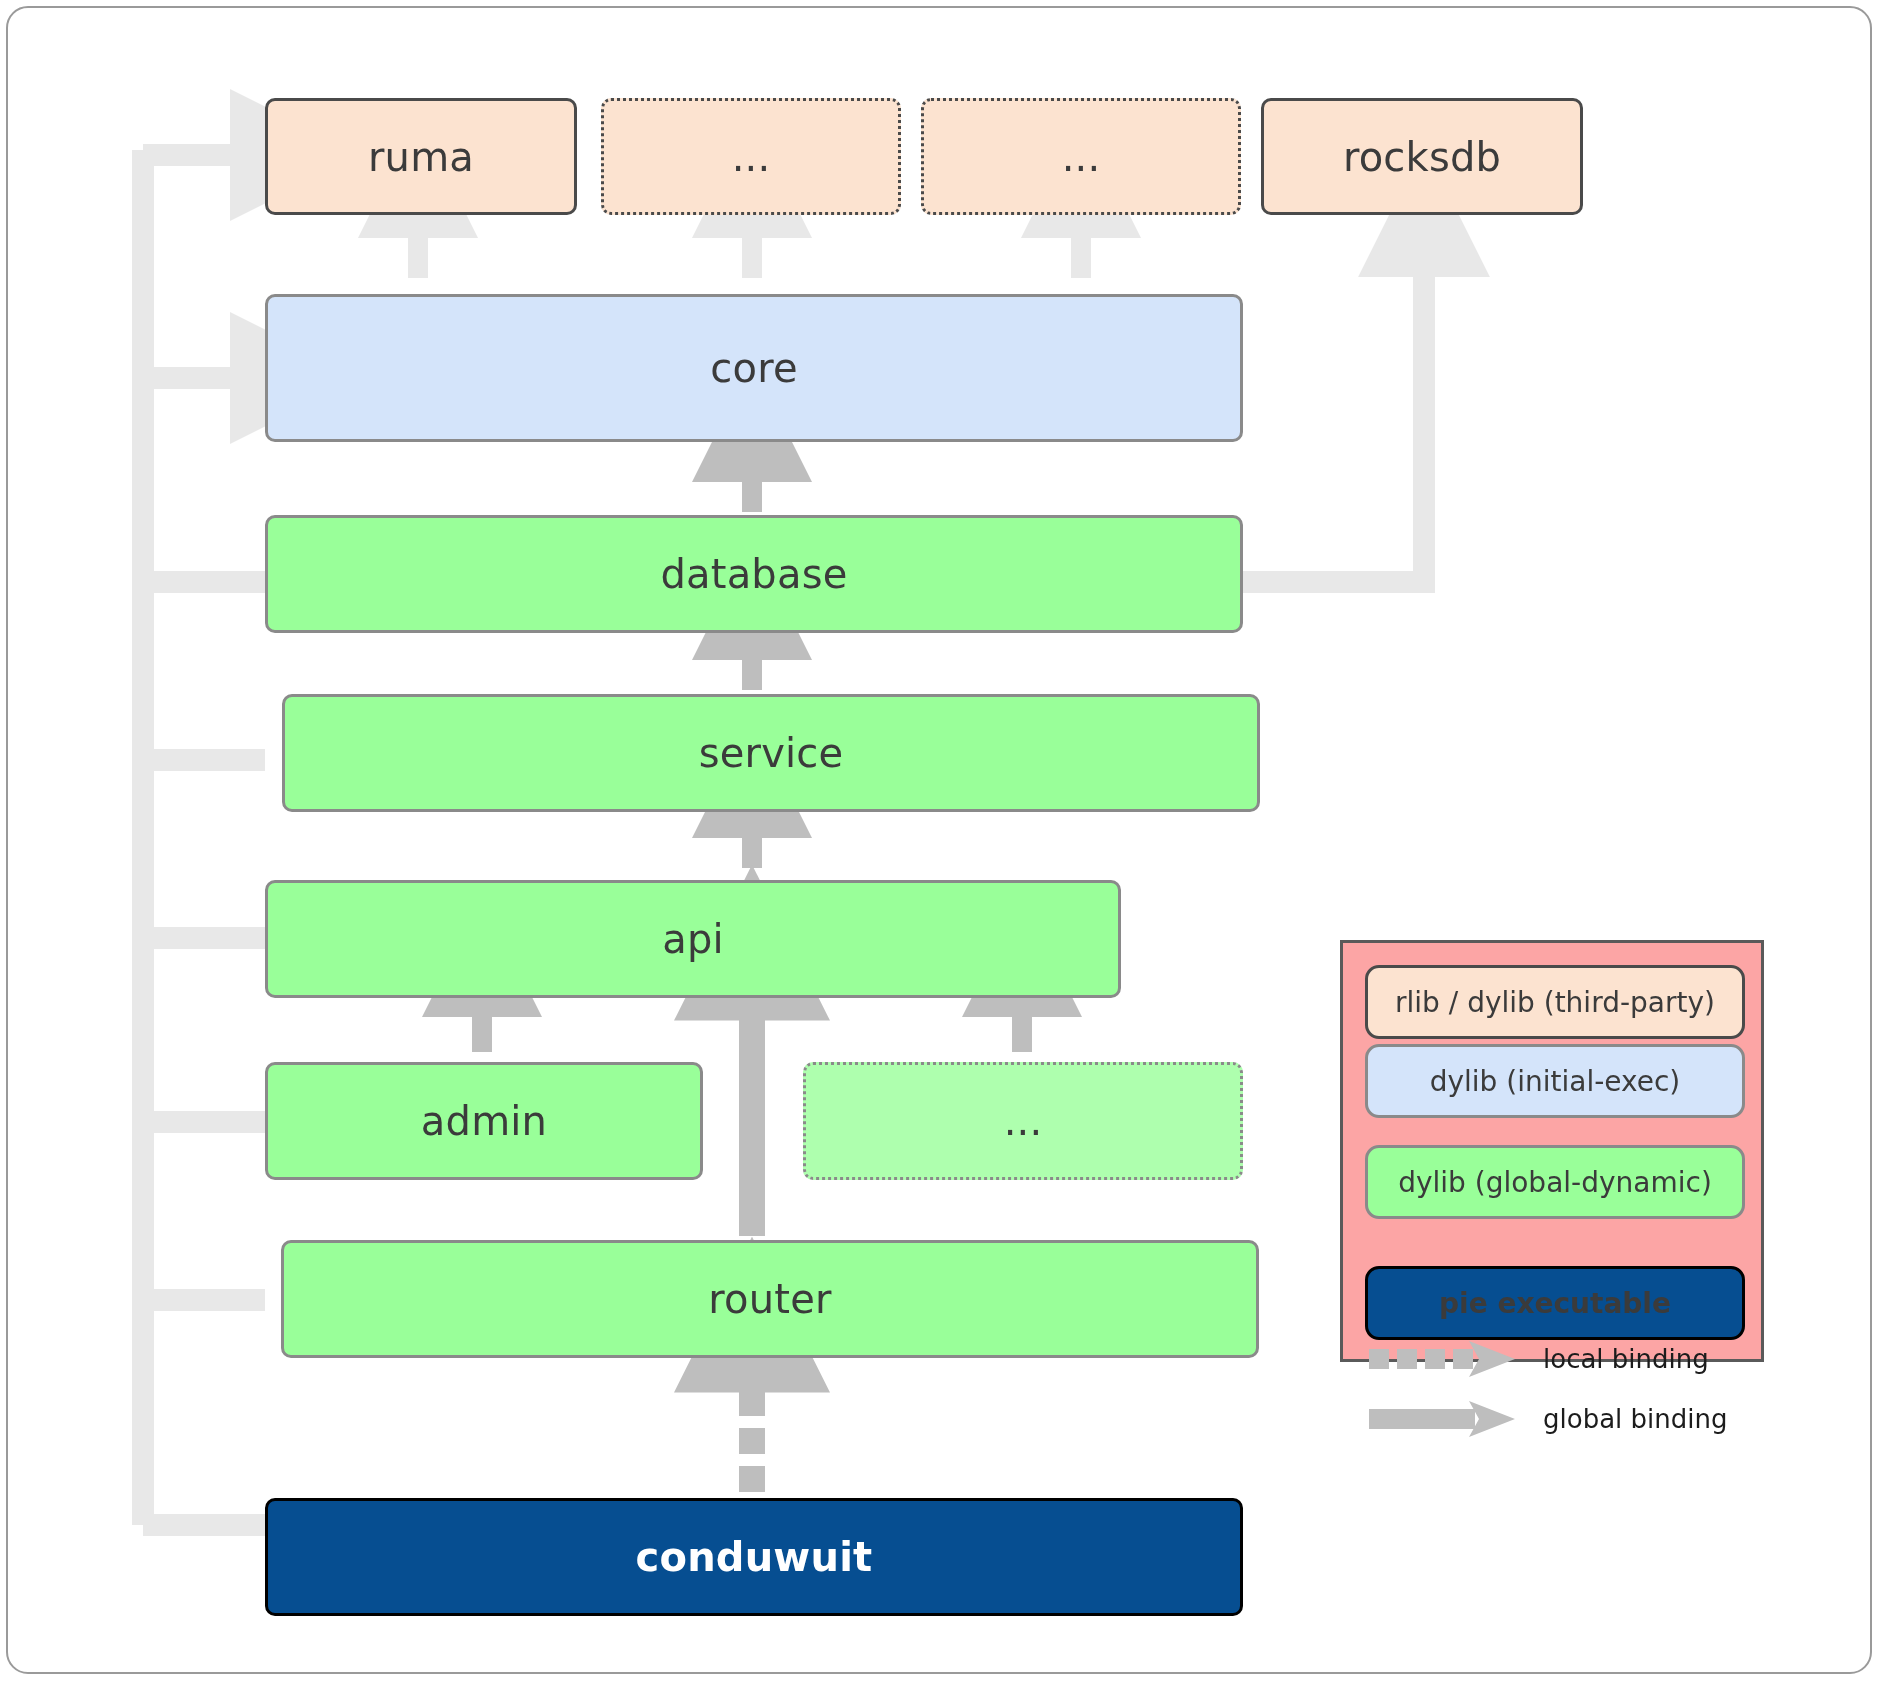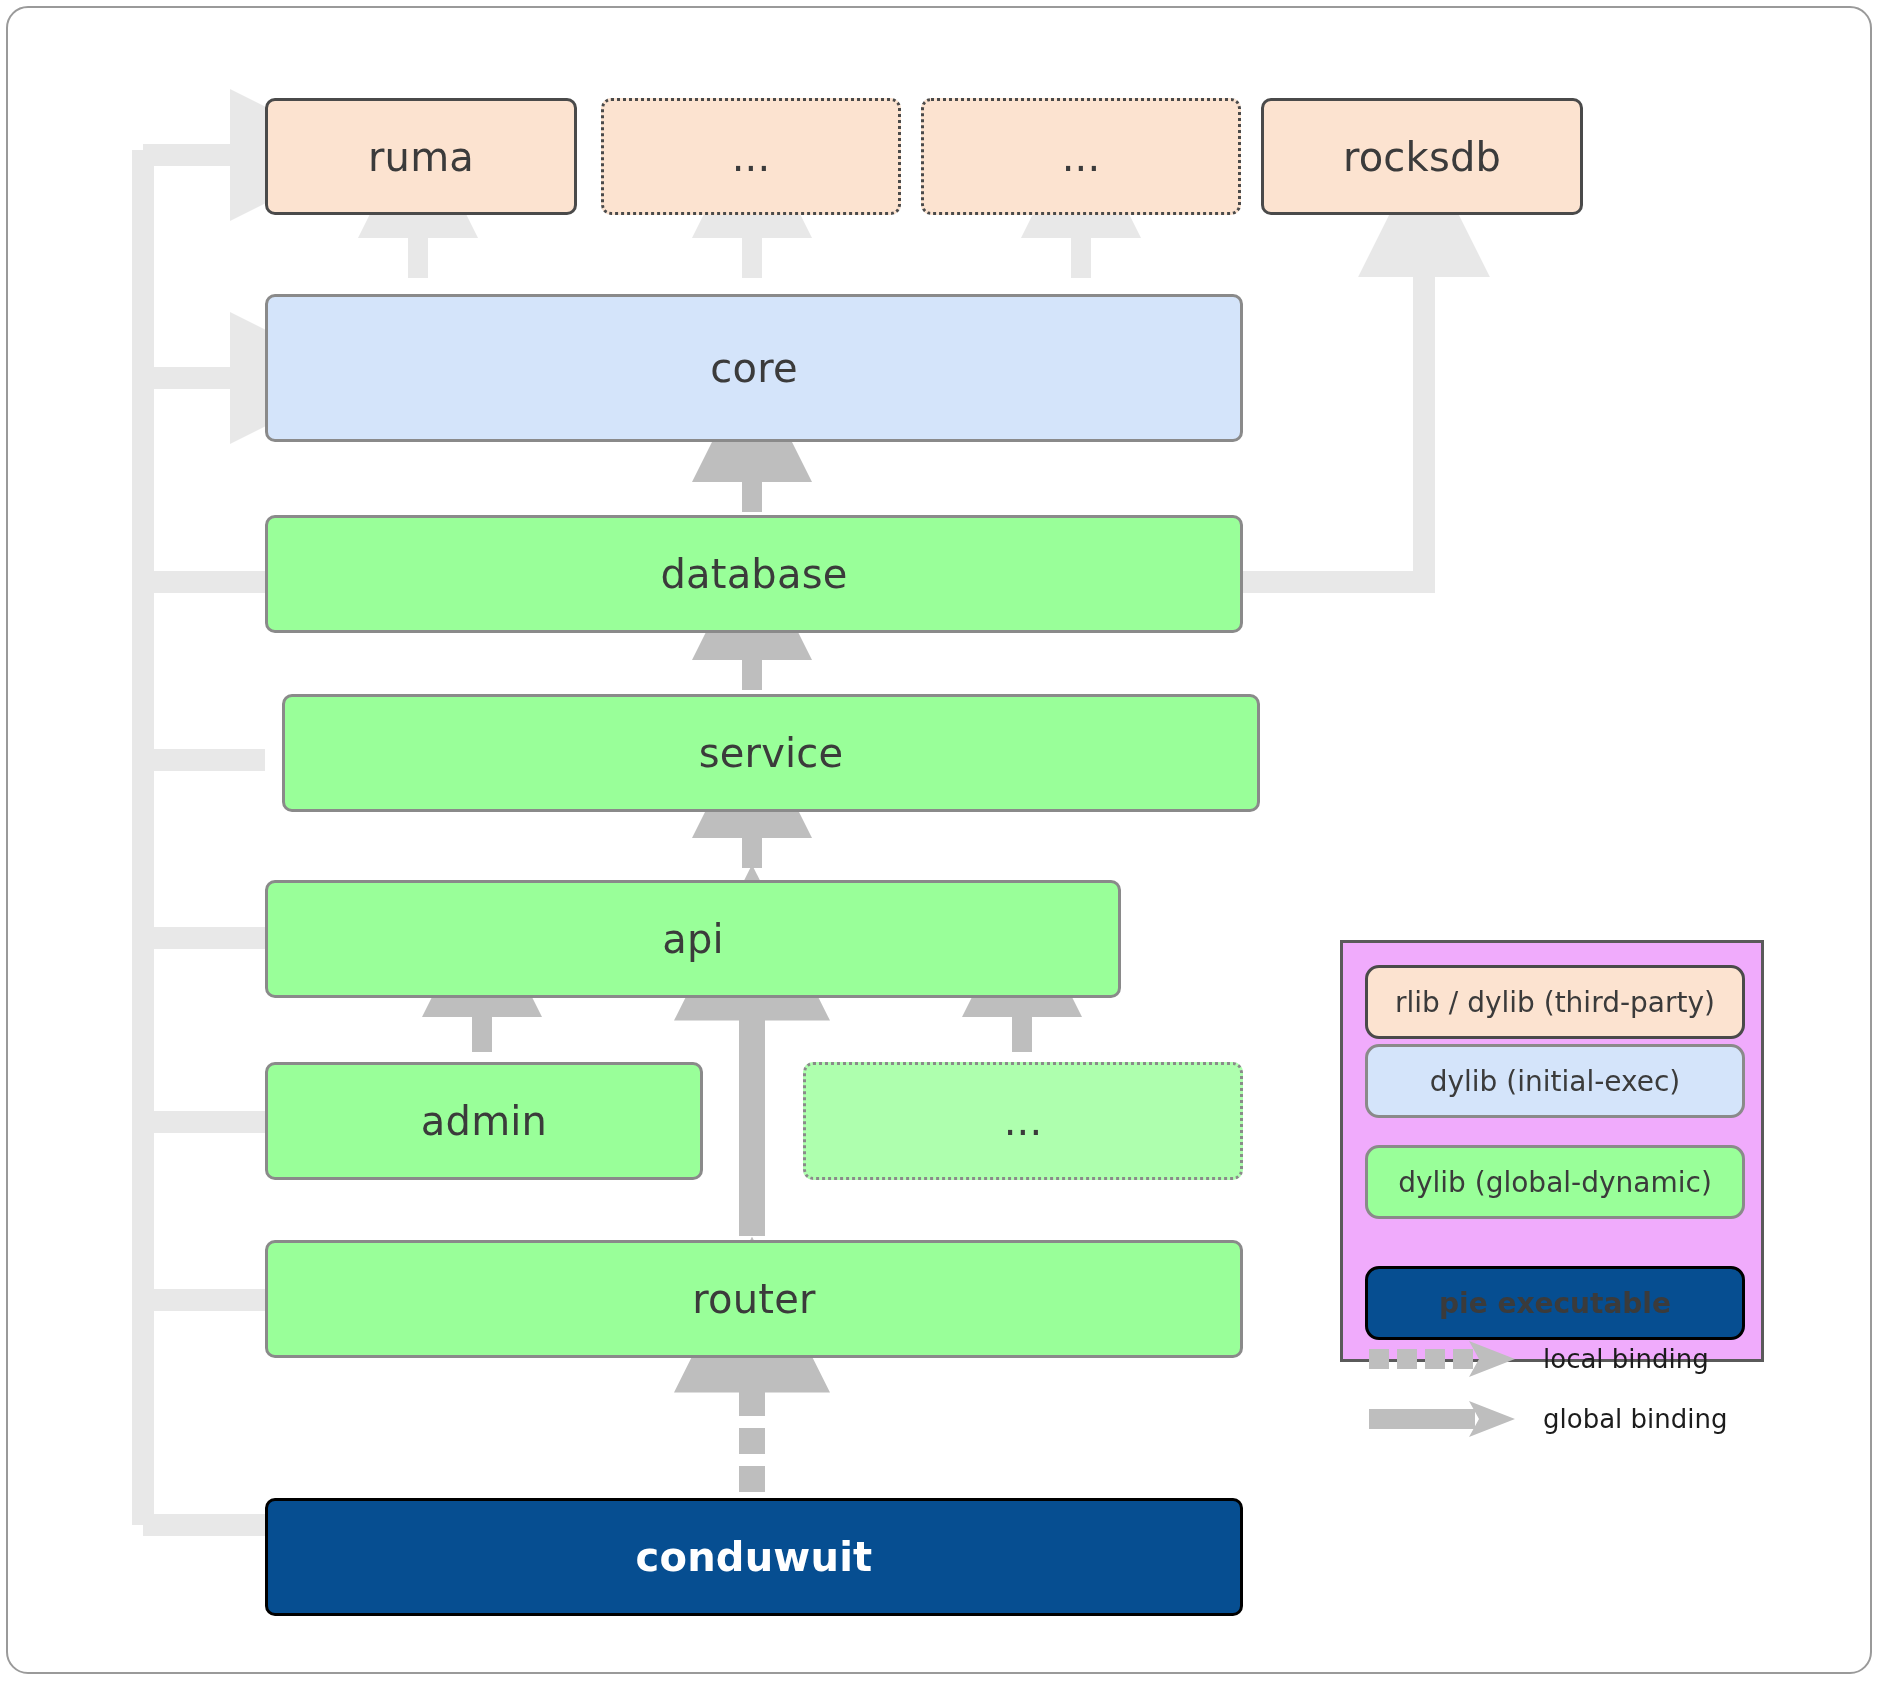--- a/index.html
+++ b/index.html
@@ -38,21 +38,21 @@
   .n-gd-dotted{background:#AEFFAE;border:3px dotted #8a8a8a;}
 
   
   .n-pie{background:#064E91;border:3px solid #000000;color:#ffffff;font-weight:bold;margin-top:31px;}
 
   .ellipsis{font-size:40px;line-height:0.6;}
 
   
   .legend{
     position:absolute;left:1340px;top:940px;width:424px;height:422px;
-    background:#f0abfc;border:3px solid #5a5a5a;box-sizing:border-box;z-index:6;
+    background:#fca5a5;border:3px solid #5a5a5a;box-sizing:border-box;z-index:6;
   }
   .lg-chip{
     position:absolute;left:22px;width:380px;height:74px;
     display:flex;align-items:center;justify-content:center;
     border-radius:14px;font-size:28px;color:#3b3b3b;box-sizing:border-box;
   }
   .lg-row{
     position:absolute;left:22px;width:380px;height:60px;
     display:flex;align-items:center;
   }
@@ -166,21 +166,21 @@
   </div>
 
   <div class="node n-gd" style="left:265px;top:1062px;width:438px;height:118px;">
     <span>admin</span>
   </div>
 
   <div class="node n-gd-dotted" style="left:803px;top:1062px;width:440px;height:118px;">
     <span class="ellipsis">...</span>
   </div>
 
-  <div class="node n-gd" style="left:265px;top:1240px;width:978px;height:118px;">
+  <div class="node n-gd" style="left:281px;top:1240px;width:978px;height:118px;">
     <span>router</span>
   </div>
 
   <div class="node n-pie" style="left:265px;top:1467px;width:978px;height:118px;">
     <span>conduwuit</span>
   </div>
 
   <div class="legend">
 
     <div class="lg-chip n-third" style="top:22px;">

